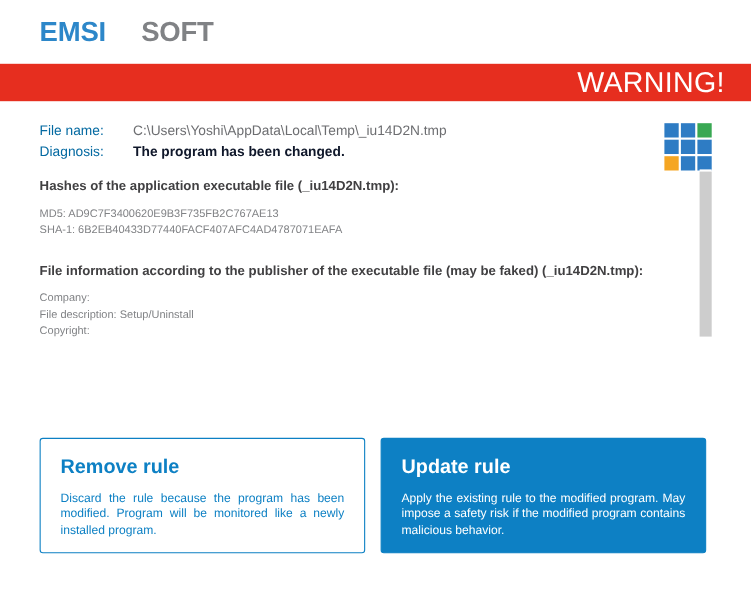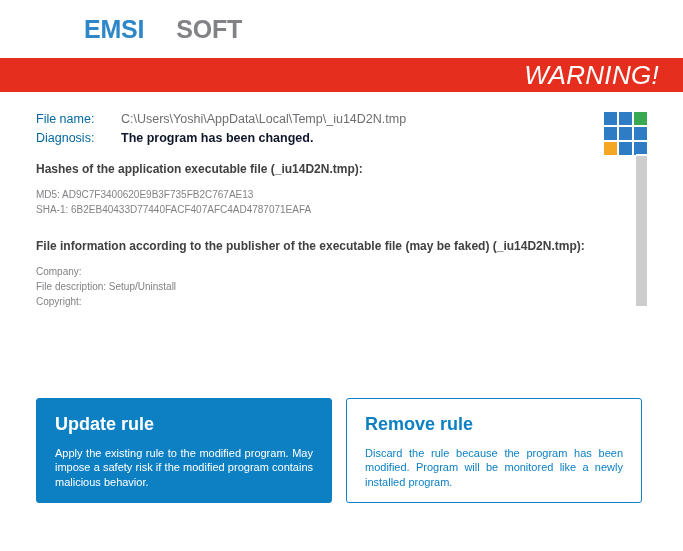--- a/index.html
+++ b/index.html
@@ -25,35 +25,33 @@
     align-items: center;
     padding-left: 36px;
     box-sizing: border-box;
   }
   .logo {
     font-size: 25px;
     font-weight: bold;
     letter-spacing: -0.2px;
     line-height: 1;
     display: flex;
-    margin-left: 48px;
   }
   .logo-emsi { color: #2d87c9; }
   .logo-soft { color: #808285; padding-left: 32px; }
 
   
   .warning-bar {
     height: 34px;
     background: #e62e1f;
     display: flex;
     align-items: center;
     justify-content: flex-end;
     padding-right: 24px;
     box-sizing: border-box;
-    font-style: italic;
   }
   .warning-text {
     color: #ffffff;
     font-size: 26px;
     font-weight: normal;
     line-height: 1;
     letter-spacing: 0.3px;
   }
 
   
@@ -227,21 +225,21 @@
     <div class="section-line">File description: Setup/Uninstall</div>
     <div class="section-line">Copyright:</div>
   </div>
 
   <div class="scrollbar-track">
     <div class="scrollbar-thumb"></div>
   </div>
 </div>
 
 <div class="actions">
+  <div class="action-btn secondary">
+    <div class="action-title">Remove rule</div>
+    <div class="action-desc">Discard the rule because the program has been modified. Program will be monitored like a newly installed program.</div>
+  </div>
   <div class="action-btn primary">
     <div class="action-title">Update rule</div>
     <div class="action-desc">Apply the existing rule to the modified program. May impose a safety risk if the modified program contains malicious behavior.</div>
   </div>
-  <div class="action-btn secondary">
-    <div class="action-title">Remove rule</div>
-    <div class="action-desc">Discard the rule because the program has been modified. Program will be monitored like a newly installed program.</div>
-  </div>
 </div>
 
 </body></html>

